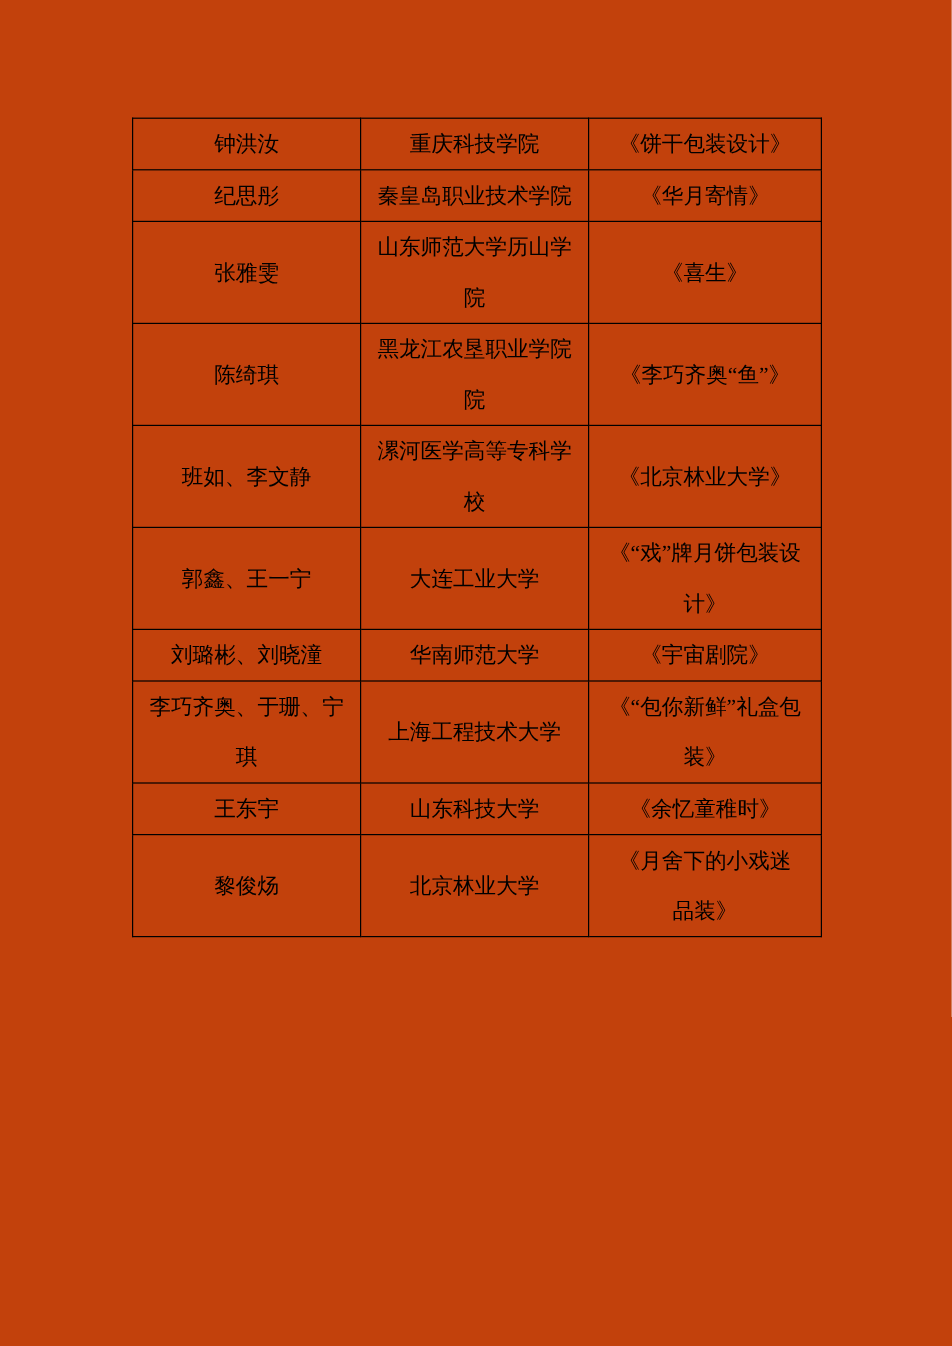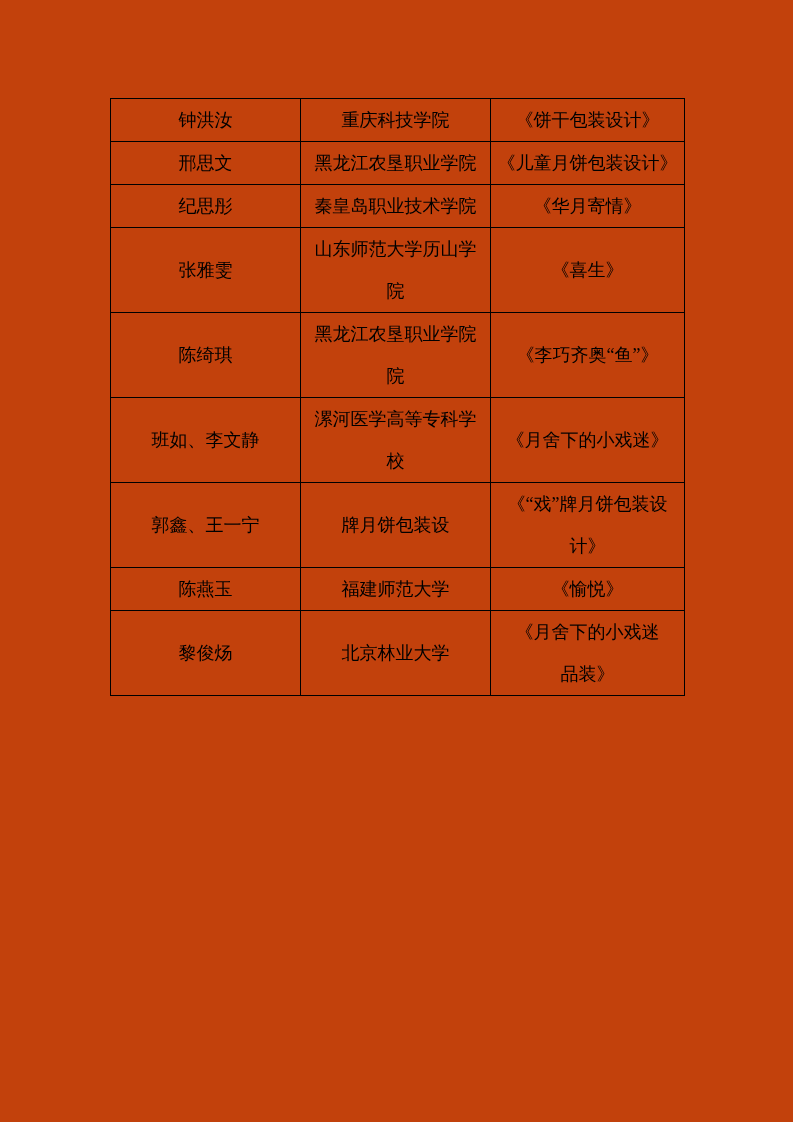--- a/index.html
+++ b/index.html
@@ -49,57 +49,64 @@
         <col class="colw2">
         <col class="colw3">
     </colgroup>
     <tbody>
       <tr>
         <td>钟洪汝</td>
         <td>重庆科技学院</td>
         <td>《饼干包装设计》</td>
       </tr>
       <tr>
-        <td>邢思文</td>
-        <td>黑龙江农垦职业学院</td>
-        <td>《儿童月饼包装设计》</td>
-      </tr>
-      <tr>
         <td>纪思彤</td>
         <td>秦皇岛职业技术学院</td>
         <td>《华月寄情》</td>
       </tr>
       <tr>
         <td>张雅雯</td>
         <td>山东师范大学历山学
 院</td>
         <td>《喜生》</td>
       </tr>
       <tr>
         <td>陈绮琪</td>
         <td>黑龙江农垦职业学院
 院</td>
         <td>《李巧齐奥“鱼”》</td>
       </tr>
       <tr>
         <td>班如、李文静</td>
         <td>漯河医学高等专科学
 校</td>
-        <td>《月舍下的小戏迷》</td>
+        <td>《北京林业大学》</td>
       </tr>
       <tr>
         <td>郭鑫、王一宁</td>
-        <td>牌月饼包装设</td>
+        <td>大连工业大学</td>
         <td>《“戏”牌月饼包装设
 计》</td>
       </tr>
       <tr>
-        <td>陈燕玉</td>
-        <td>福建师范大学</td>
-        <td>《愉悦》</td>
+        <td>刘璐彬、刘晓潼</td>
+        <td>华南师范大学</td>
+        <td>《宇宙剧院》</td>
+      </tr>
+      <tr>
+        <td>李巧齐奥、于珊、宁
+琪</td>
+        <td>上海工程技术大学</td>
+        <td>《“包你新鲜”礼盒包
+装》</td>
+      </tr>
+      <tr>
+        <td>王东宇</td>
+        <td>山东科技大学</td>
+        <td>《余忆童稚时》</td>
       </tr>
       <tr>
         <td>黎俊炀</td>
         <td>北京林业大学</td>
         <td>《月舍下的小戏迷
 品装》</td>
       </tr>
     </tbody>
   </table>
 </div>

